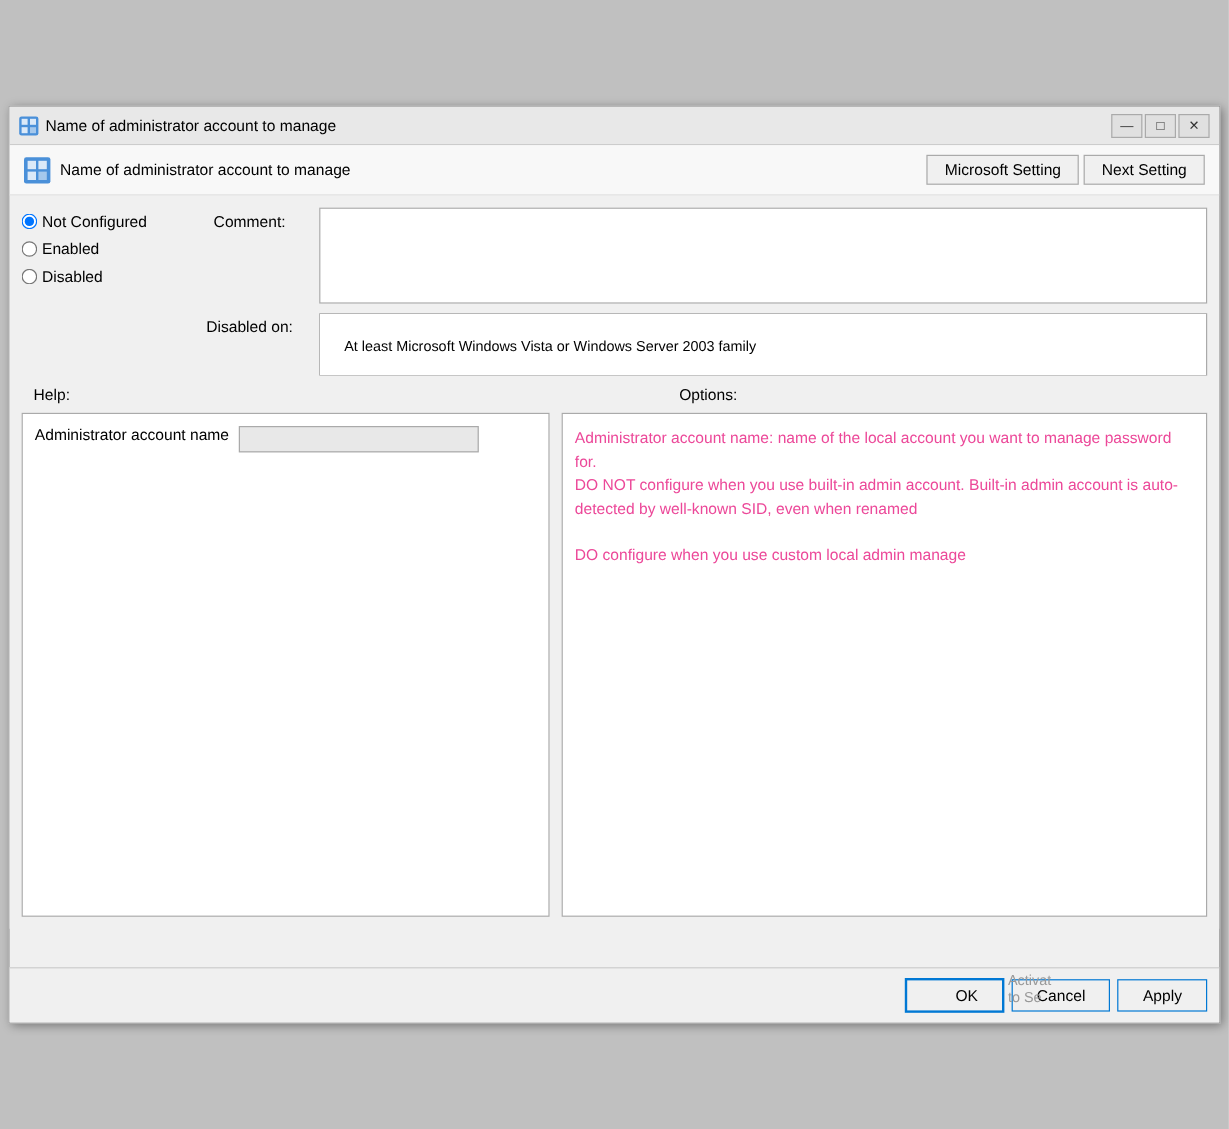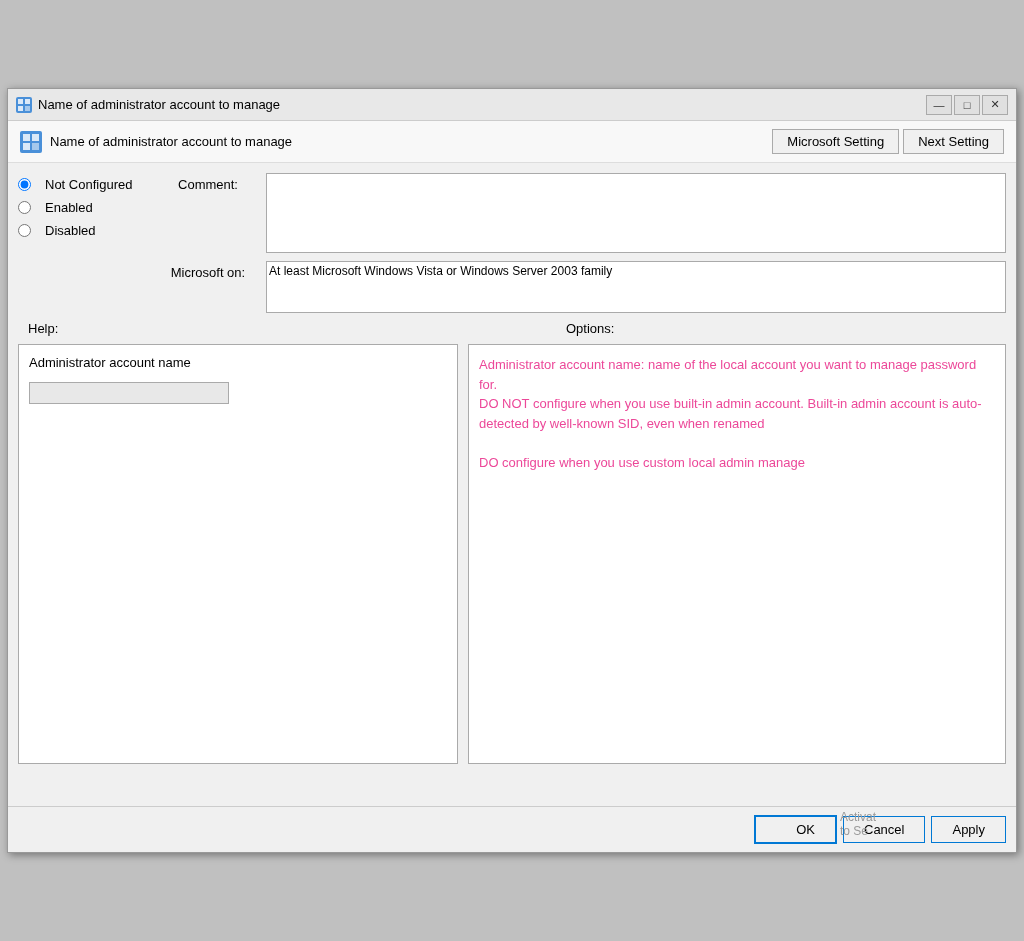--- a/index.html
+++ b/index.html
@@ -117,21 +117,21 @@
     .radio-group {
       display: flex;
       flex-direction: column;
       gap: 8px;
       min-width: 130px;
       padding-top: 4px;
     }
     .radio-item {
       display: flex;
       align-items: center;
-      gap: 14px;
+      gap: 4px;
       cursor: pointer;
     }
     .radio-item input[type="radio"] {
       margin: 0;
       cursor: pointer;
     }
     .radio-label {
       font-size: 13px;
     }
     .form-section {
@@ -159,21 +159,21 @@
       padding: 2px;
       font-size: 12px;
       resize: none;
       height: 80px;
       overflow-y: auto;
     }
     .supported-box {
       flex: 1;
       border: 1px solid #aaa;
       background: white;
-      padding: 2px;
+      padding: 20px;
       font-size: 12px;
       height: 52px;
       overflow-y: auto;
     }
     .divider-row {
       display: flex;
       gap: 10px;
     }
     .section-label {
       font-size: 13px;
@@ -185,21 +185,21 @@
       gap: 10px;
       flex: 1;
     }
     .options-panel {
       width: 440px;
       border: 1px solid #aaa;
       background: white;
       padding: 10px;
       min-height: 420px;
       display: flex;
-      flex-direction: column;
+      flex-direction: row;
       gap: 8px;
     }
     .options-title {
       font-size: 13px;
       color: #000;
       margin-bottom: 4px;
     }
     .options-input {
       border: 1px solid #aaa;
       background: white;
@@ -318,21 +318,21 @@
           <span class="radio-label">Disabled</span>
         </label>
       </div>
 
       <div class="form-section">
         <div class="form-row">
           <span class="form-label">Comment:</span>
           <textarea class="form-control" style=""></textarea>
         </div>
         <div class="form-row">
-          <span class="form-label">Microsoft on:</span>
+          <span class="form-label">Disabled on:</span>
           <div class="supported-box">At least Microsoft Windows Vista or Windows Server 2003 family</div>
         </div>
       </div>
     </div>
 
     <div class="divider-row">
       <div style="flex:1; padding-left:10px;">
         <span class="section-label">Help:</span>
       </div>
       <div style="width:440px;">

